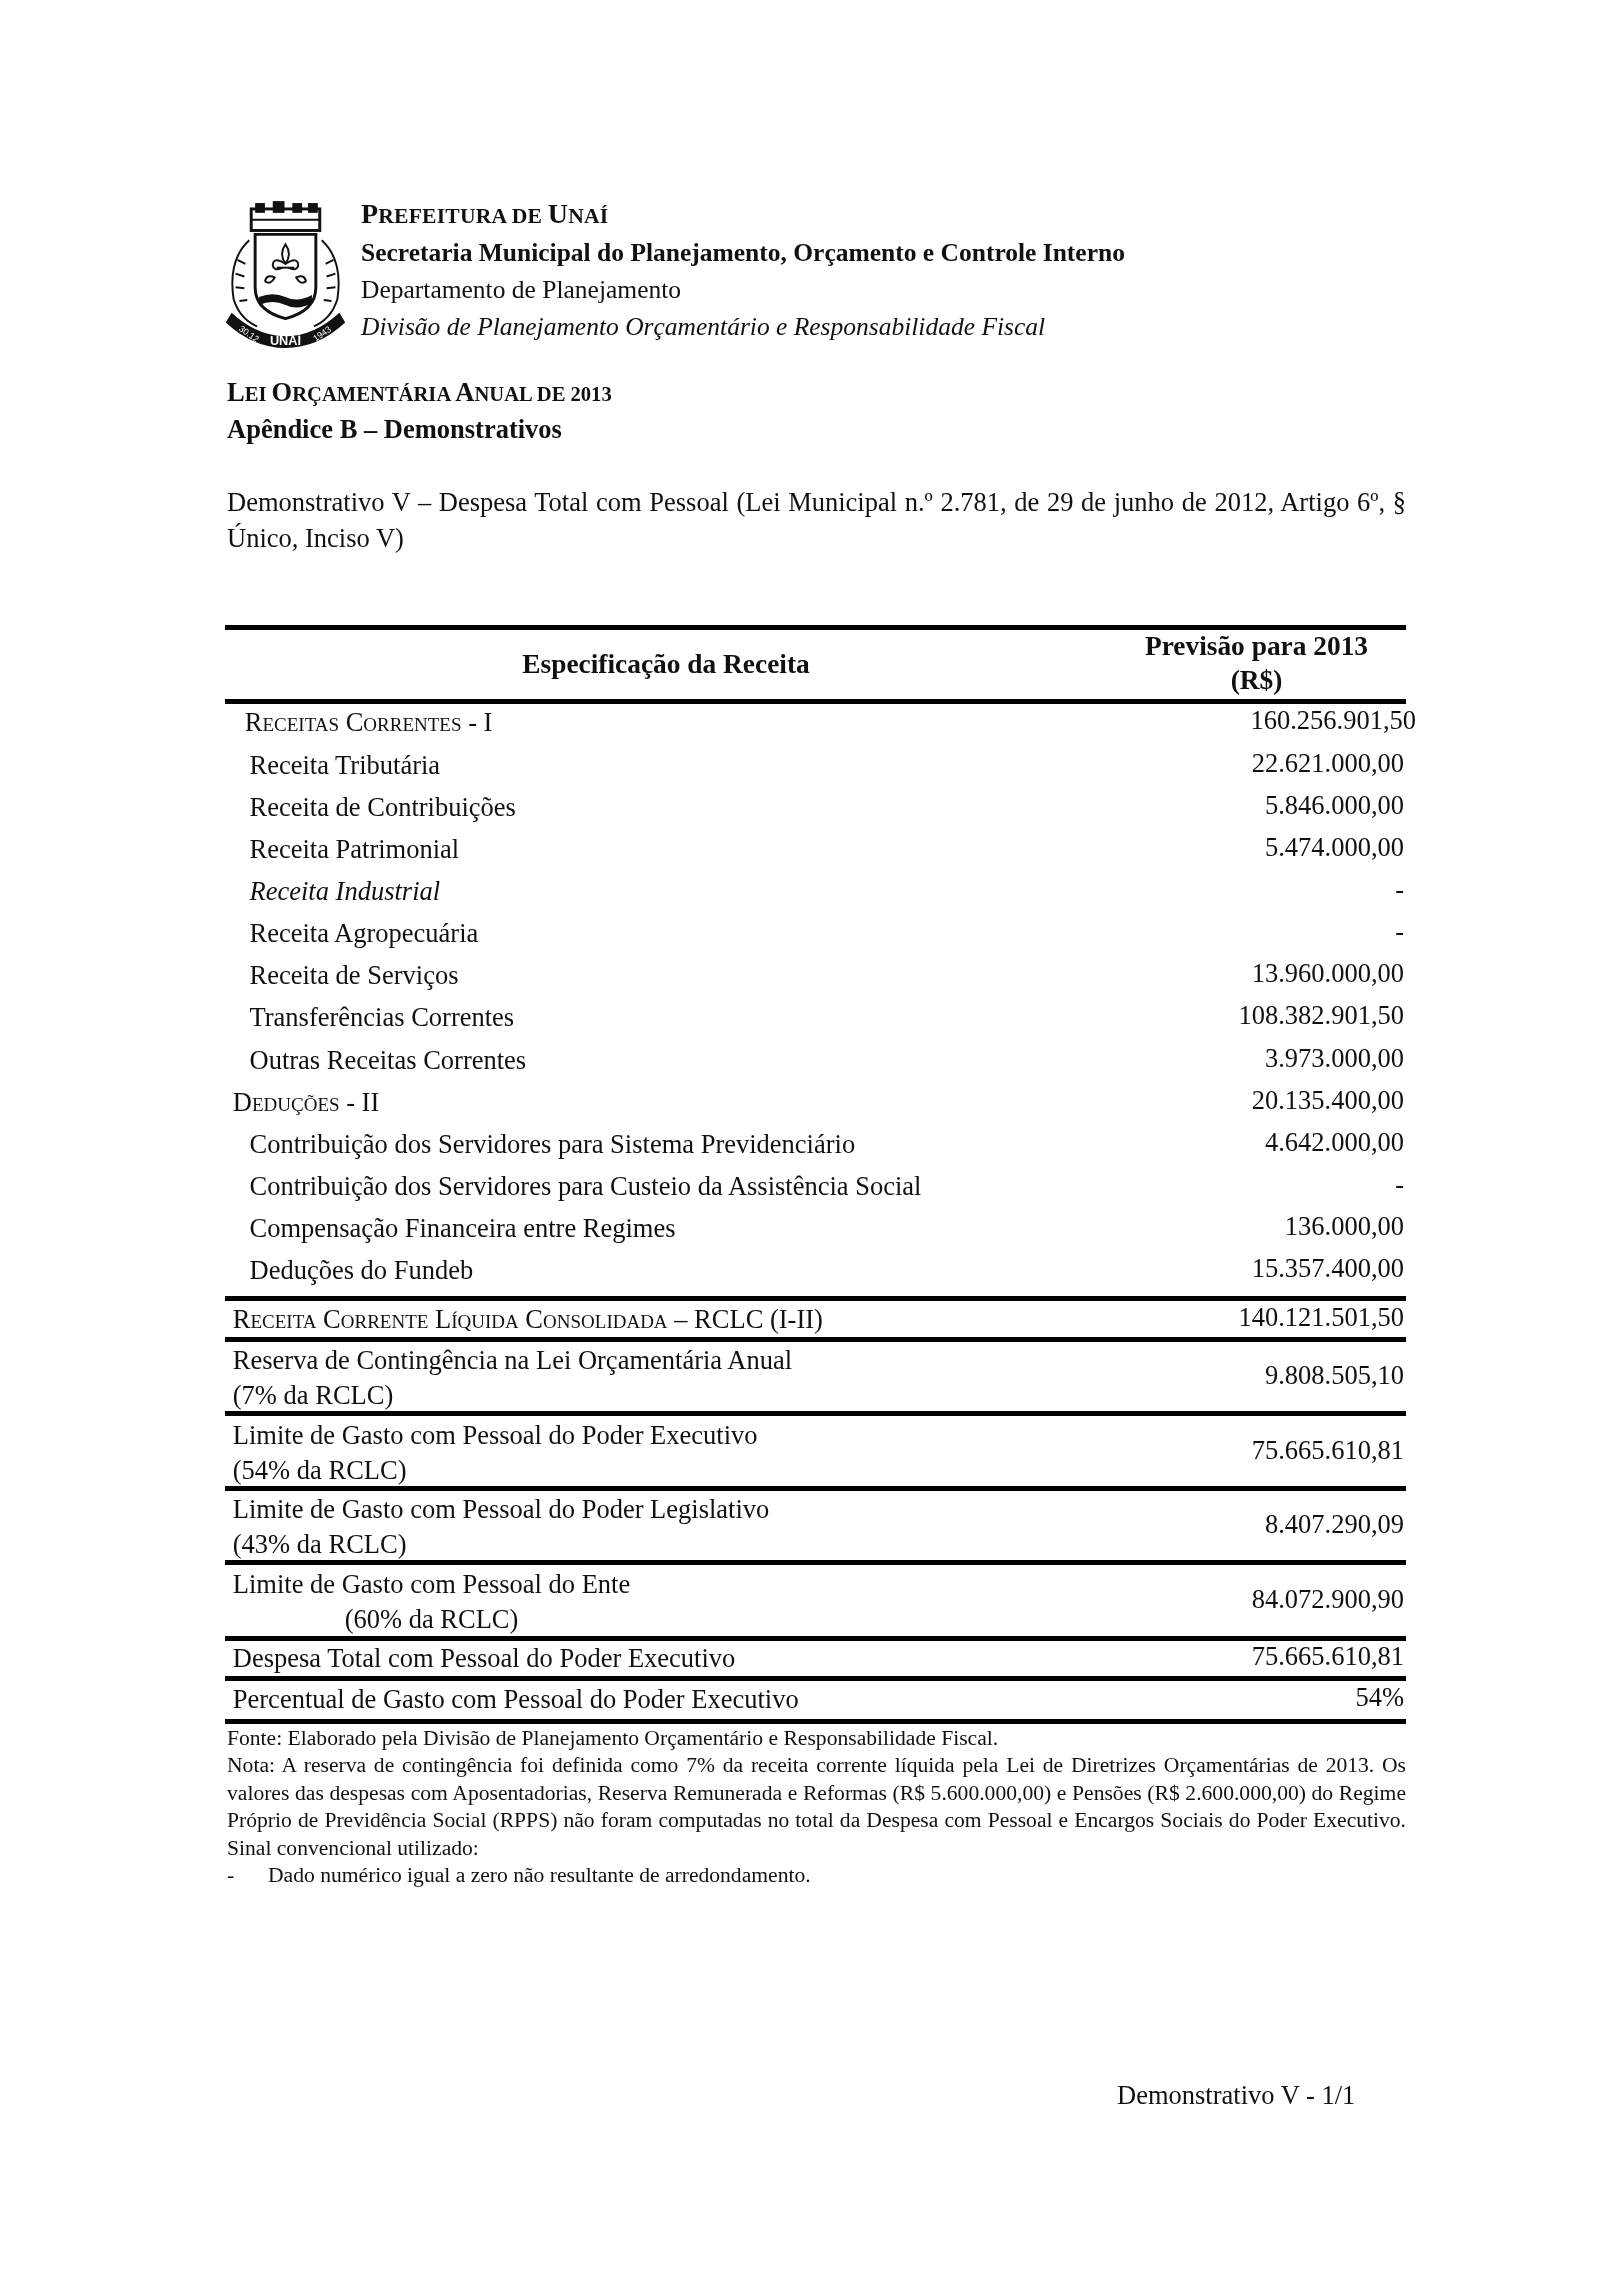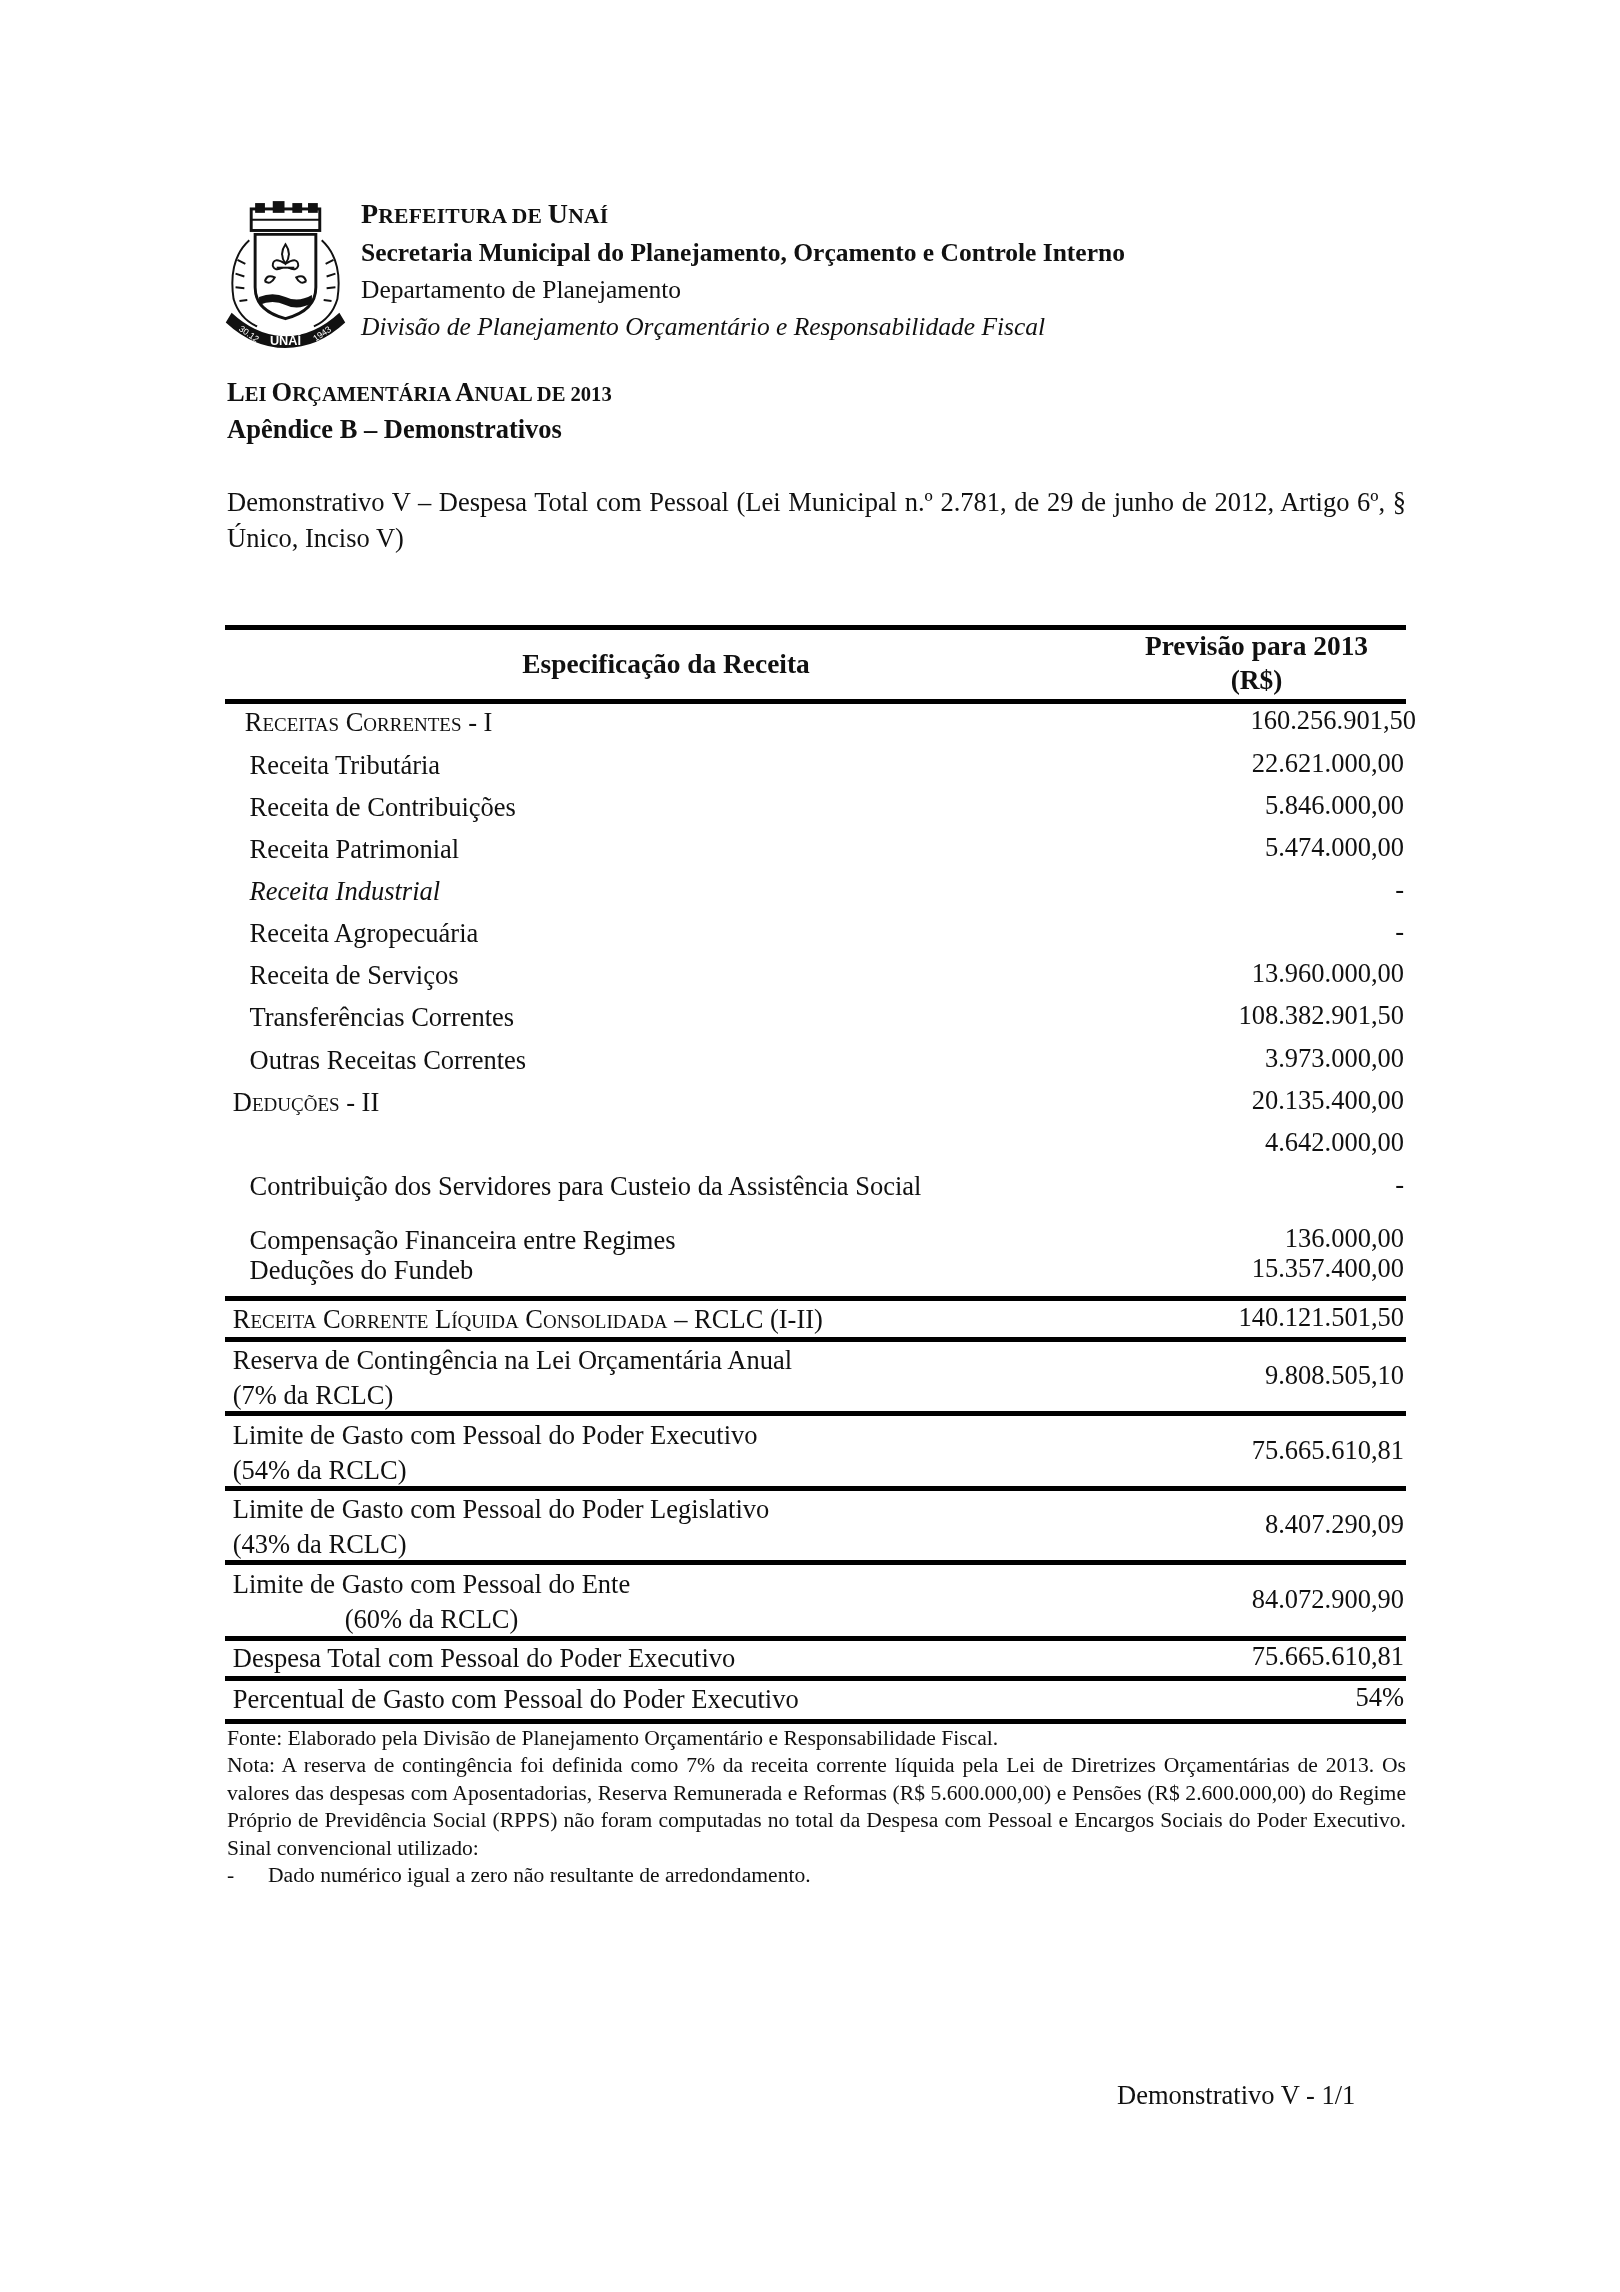--- a/index.html
+++ b/index.html
@@ -141,27 +141,28 @@
   </div>
   <div class="row sub" style="top:416px;">
     <span class="lbl">Outras Receitas Correntes</span>
     <span class="val">3.973.000,00</span>
   </div>
   <div class="row" style="top:458px;">
     <span class="lbl sc-lbl">Deduções - II</span>
     <span class="val">20.135.400,00</span>
   </div>
   <div class="row sub" style="top:500px;">
+    <span class="lbl">Contribuição dos Servidores para Sistema Previdenciário</span>
     <span class="val">4.642.000,00</span>
   </div>
   <div class="row sub" style="top:542px;">
     <span class="lbl">Contribuição dos Servidores para Custeio da Assistência Social</span>
     <span class="val">-</span>
   </div>
-  <div class="row sub" style="top:584px;margin-top:12px;">
+  <div class="row sub" style="top:584px;">
     <span class="lbl">Compensação Financeira entre Regimes</span>
     <span class="val">136.000,00</span>
   </div>
   <div class="row sub" style="top:626px;">
     <span class="lbl">Deduções do Fundeb</span>
     <span class="val">15.357.400,00</span>
   </div>
 
   <div class="rule thick" style="top:671px;"></div>
   <div class="row" style="top:675px;">

